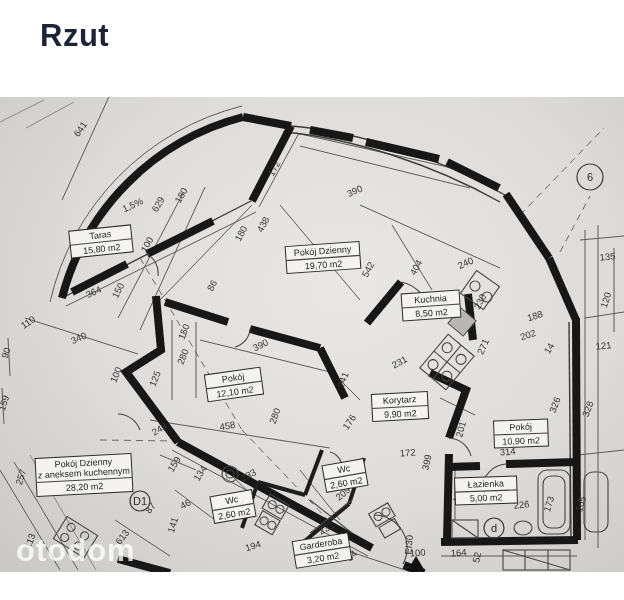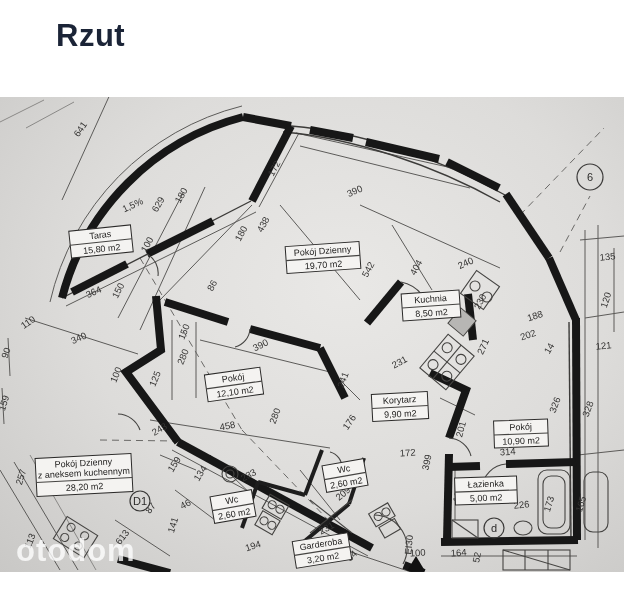--- a/index.html
+++ b/index.html
@@ -1,20 +1,20 @@
 <!DOCTYPE html>
 <html><head>
 <meta charset="utf-8">
 <style>
   html,body{margin:0;padding:0;background:#ffffff;}
   body{width:624px;height:600px;position:relative;overflow:hidden;
        font-family:"Liberation Sans",sans-serif;}
   .header{position:absolute;left:0;top:0;width:624px;height:97px;background:#ffffff;}
   .page-title{position:absolute;left:40px;top:18px;font-size:31px;font-weight:800;
-              color:#1b2437;letter-spacing:.5px;margin-left:16px;}
+              color:#1b2437;letter-spacing:.5px;}
   .plan-wrap{position:absolute;left:0;top:97px;width:624px;height:475px;
      background:radial-gradient(ellipse at 55% 40%, #e9e8e6 0%, #dddcda 55%, #c9c8c6 100%);}
   svg{display:block}
   .wall{stroke:#171717;stroke-width:8;fill:none;stroke-linecap:butt;}
   .wallmid{stroke:#1d1d1d;stroke-width:4;fill:none;}
   .thin{stroke:#5c5b59;stroke-width:1;fill:none;}
   .thin2{stroke:#8a8987;stroke-width:1;fill:none;}
   .dbl{stroke:#3c3b39;stroke-width:1.4;fill:none;}
   .dash{stroke:#6a6967;stroke-width:1;fill:none;stroke-dasharray:7 5;}
   .fix{stroke:#454442;stroke-width:1.1;fill:none;}

